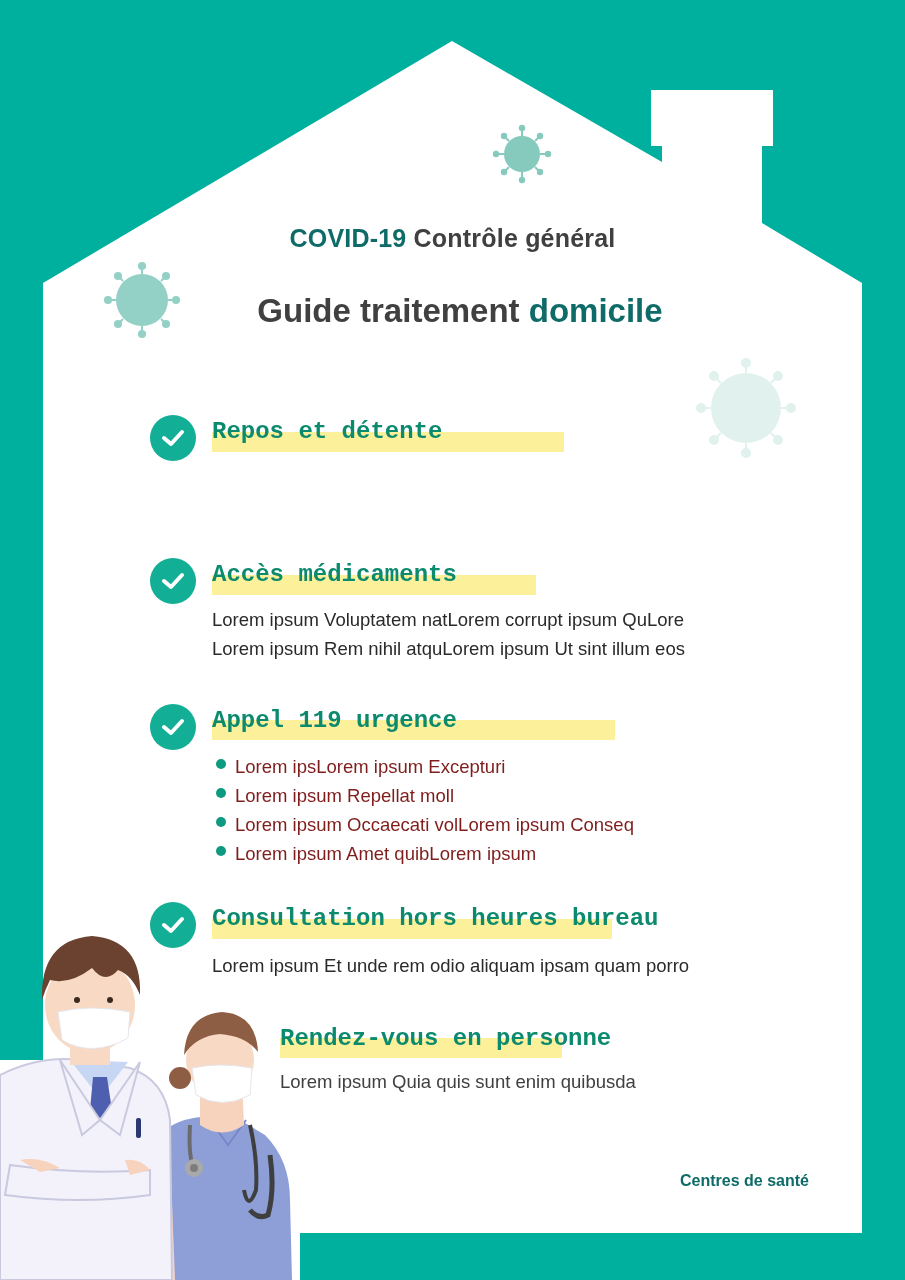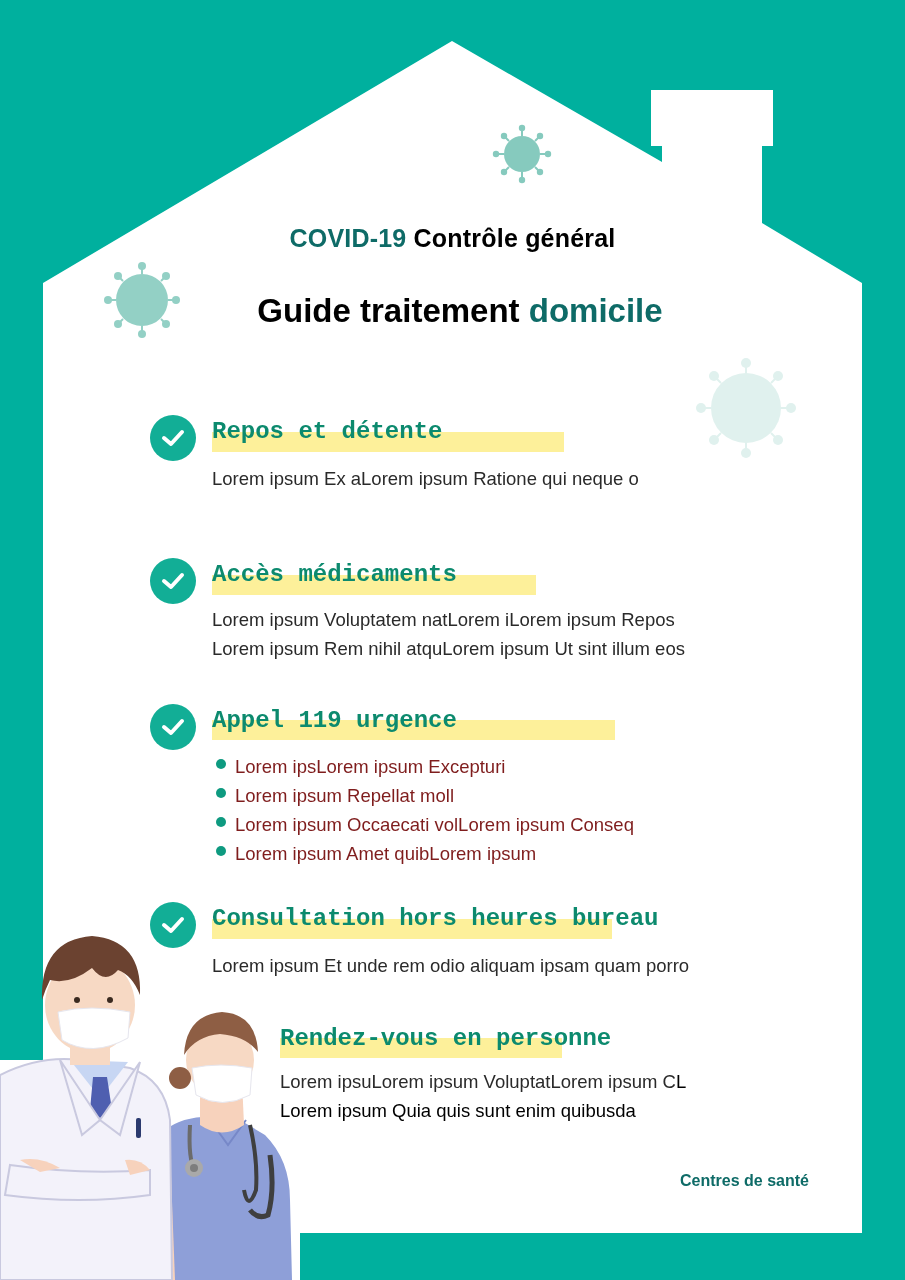--- a/index.html
+++ b/index.html
@@ -2,21 +2,21 @@
 <html><head>
 <meta charset="utf-8">
 <style>
   html, body { margin:0; padding:0; }
   body { width:905px; height:1280px; position:relative; overflow:hidden; background:#00B09E; font-family:"Liberation Sans", sans-serif; }
   .house { position:absolute; left:0; top:0; width:905px; height:1280px; }
   .virus { position:absolute; }
   .title-top { position:absolute; left:0; width:905px; top:224px; text-align:center; font-weight:700; font-size:25px; letter-spacing:0.2px; }
   .title-main { position:absolute; left:0; width:920px; top:292px; text-align:center; font-weight:700; font-size:33px; }
   .dark { color:#0E6B67;margin-top:38px; }
-  .accent { color:#000000; }
+  .accent { color:#404040; }
   .section { position:absolute; left:150px; }
   .check { position:absolute; left:0; top:0; width:46px; height:46px; border-radius:50%; background:#12AE96; }
   .check svg { position:absolute; left:11px; top:13px; }
   .heading { position:absolute; left:62px; top:3px; font-weight:700; font-size:24px; color:#0C8A6E; white-space:nowrap; z-index:2;font-family:Liberation Mono, monospace; }
   .hl { position:absolute; left:62px; height:20px; background:#FDF09A; z-index:1; }
   .body { position:absolute; left:62px; font-size:18.5px; color:#2A2A2A; line-height:29px; white-space:nowrap; }
   .bullets { position:absolute; left:64px; list-style:none; margin:0; padding:0; font-size:18.5px; color:#7f1d1d; line-height:29px; }
   .bullets li { position:relative; padding-left:21px; white-space:nowrap; }
   .bullets li::before { content:""; position:absolute; left:2px; top:7px; width:10px; height:10px; border-radius:50%; background:#0E9A80; }
   .footer { position:absolute; left:680px; top:1172px; font-weight:700; font-size:16px; color:#0E6B67; white-space:nowrap; }
@@ -104,34 +104,33 @@
 
 <div class="section" style="top:415px">
   <div class="check">
     <svg width="24" height="20" viewBox="0 0 24 20">
         <polyline points="3,10 10,16 21,4" fill="none" stroke="#fff" stroke-width="4" stroke-linecap="round" stroke-linejoin="round"></polyline>
       </svg>
   </div>
   <div class="hl" style="top:17px;width:352px"></div>
   <div class="heading">Repos et détente</div>
   <div class="body" style="top:49px">
-    <div>Lorem ipsum Ex aLorem ipsum Ratione qui neque o</div>
   </div>
 </div>
 
 <div class="section" style="top:558px">
   <div class="check">
     <svg width="24" height="20" viewBox="0 0 24 20">
         <polyline points="3,10 10,16 21,4" fill="none" stroke="#fff" stroke-width="4" stroke-linecap="round" stroke-linejoin="round"></polyline>
       </svg>
   </div>
   <div class="hl" style="top:17px;width:324px"></div>
   <div class="heading">Accès médicaments</div>
   <div class="body" style="top:47px">
-    <div>Lorem ipsum Voluptatem natLorem iLorem ipsum Repos</div>
+    <div>Lorem ipsum Voluptatem natLorem corrupt ipsum QuLore</div>
     <div>Lorem ipsum Rem nihil atquLorem ipsum Ut sint illum eos</div>
   </div>
 </div>
 
 <div class="section" style="top:704px">
   <div class="check">
     <svg width="24" height="20" viewBox="0 0 24 20">
         <polyline points="3,10 10,16 21,4" fill="none" stroke="#fff" stroke-width="4" stroke-linecap="round" stroke-linejoin="round"></polyline>
       </svg>
   </div>
@@ -155,21 +154,20 @@
   <div class="heading">Consultation hors heures bureau</div>
   <div class="body" style="top:49px">
     <div>Lorem ipsum Et unde rem odio aliquam ipsam quam porro</div>
   </div>
 </div>
 
 <div class="section" style="top:1022px;left:218px">
   <div class="hl" style="top:16px;width:282px"></div>
   <div class="heading">Rendez-vous en personne</div>
   <div class="body" style="top:45px">
-    <div><span>Lorem ipsuLorem ipsum VoluptatLorem ipsum C</span><span class="accent">L</span></div>
     <div class="accent">Lorem ipsum Quia quis sunt enim quibusda</div>
   </div>
 </div>
 
 <div class="footer">Centres de santé</div>
 
 <svg class="illus" width="300" height="350" viewBox="0 930 300 350">
 
   <g>
     <path d="M165 1130 Q190 1110 240 1120 L265 1135 Q290 1160 290 1200 L292 1280 L170 1280 Z" fill="#8E9FD8"></path>

